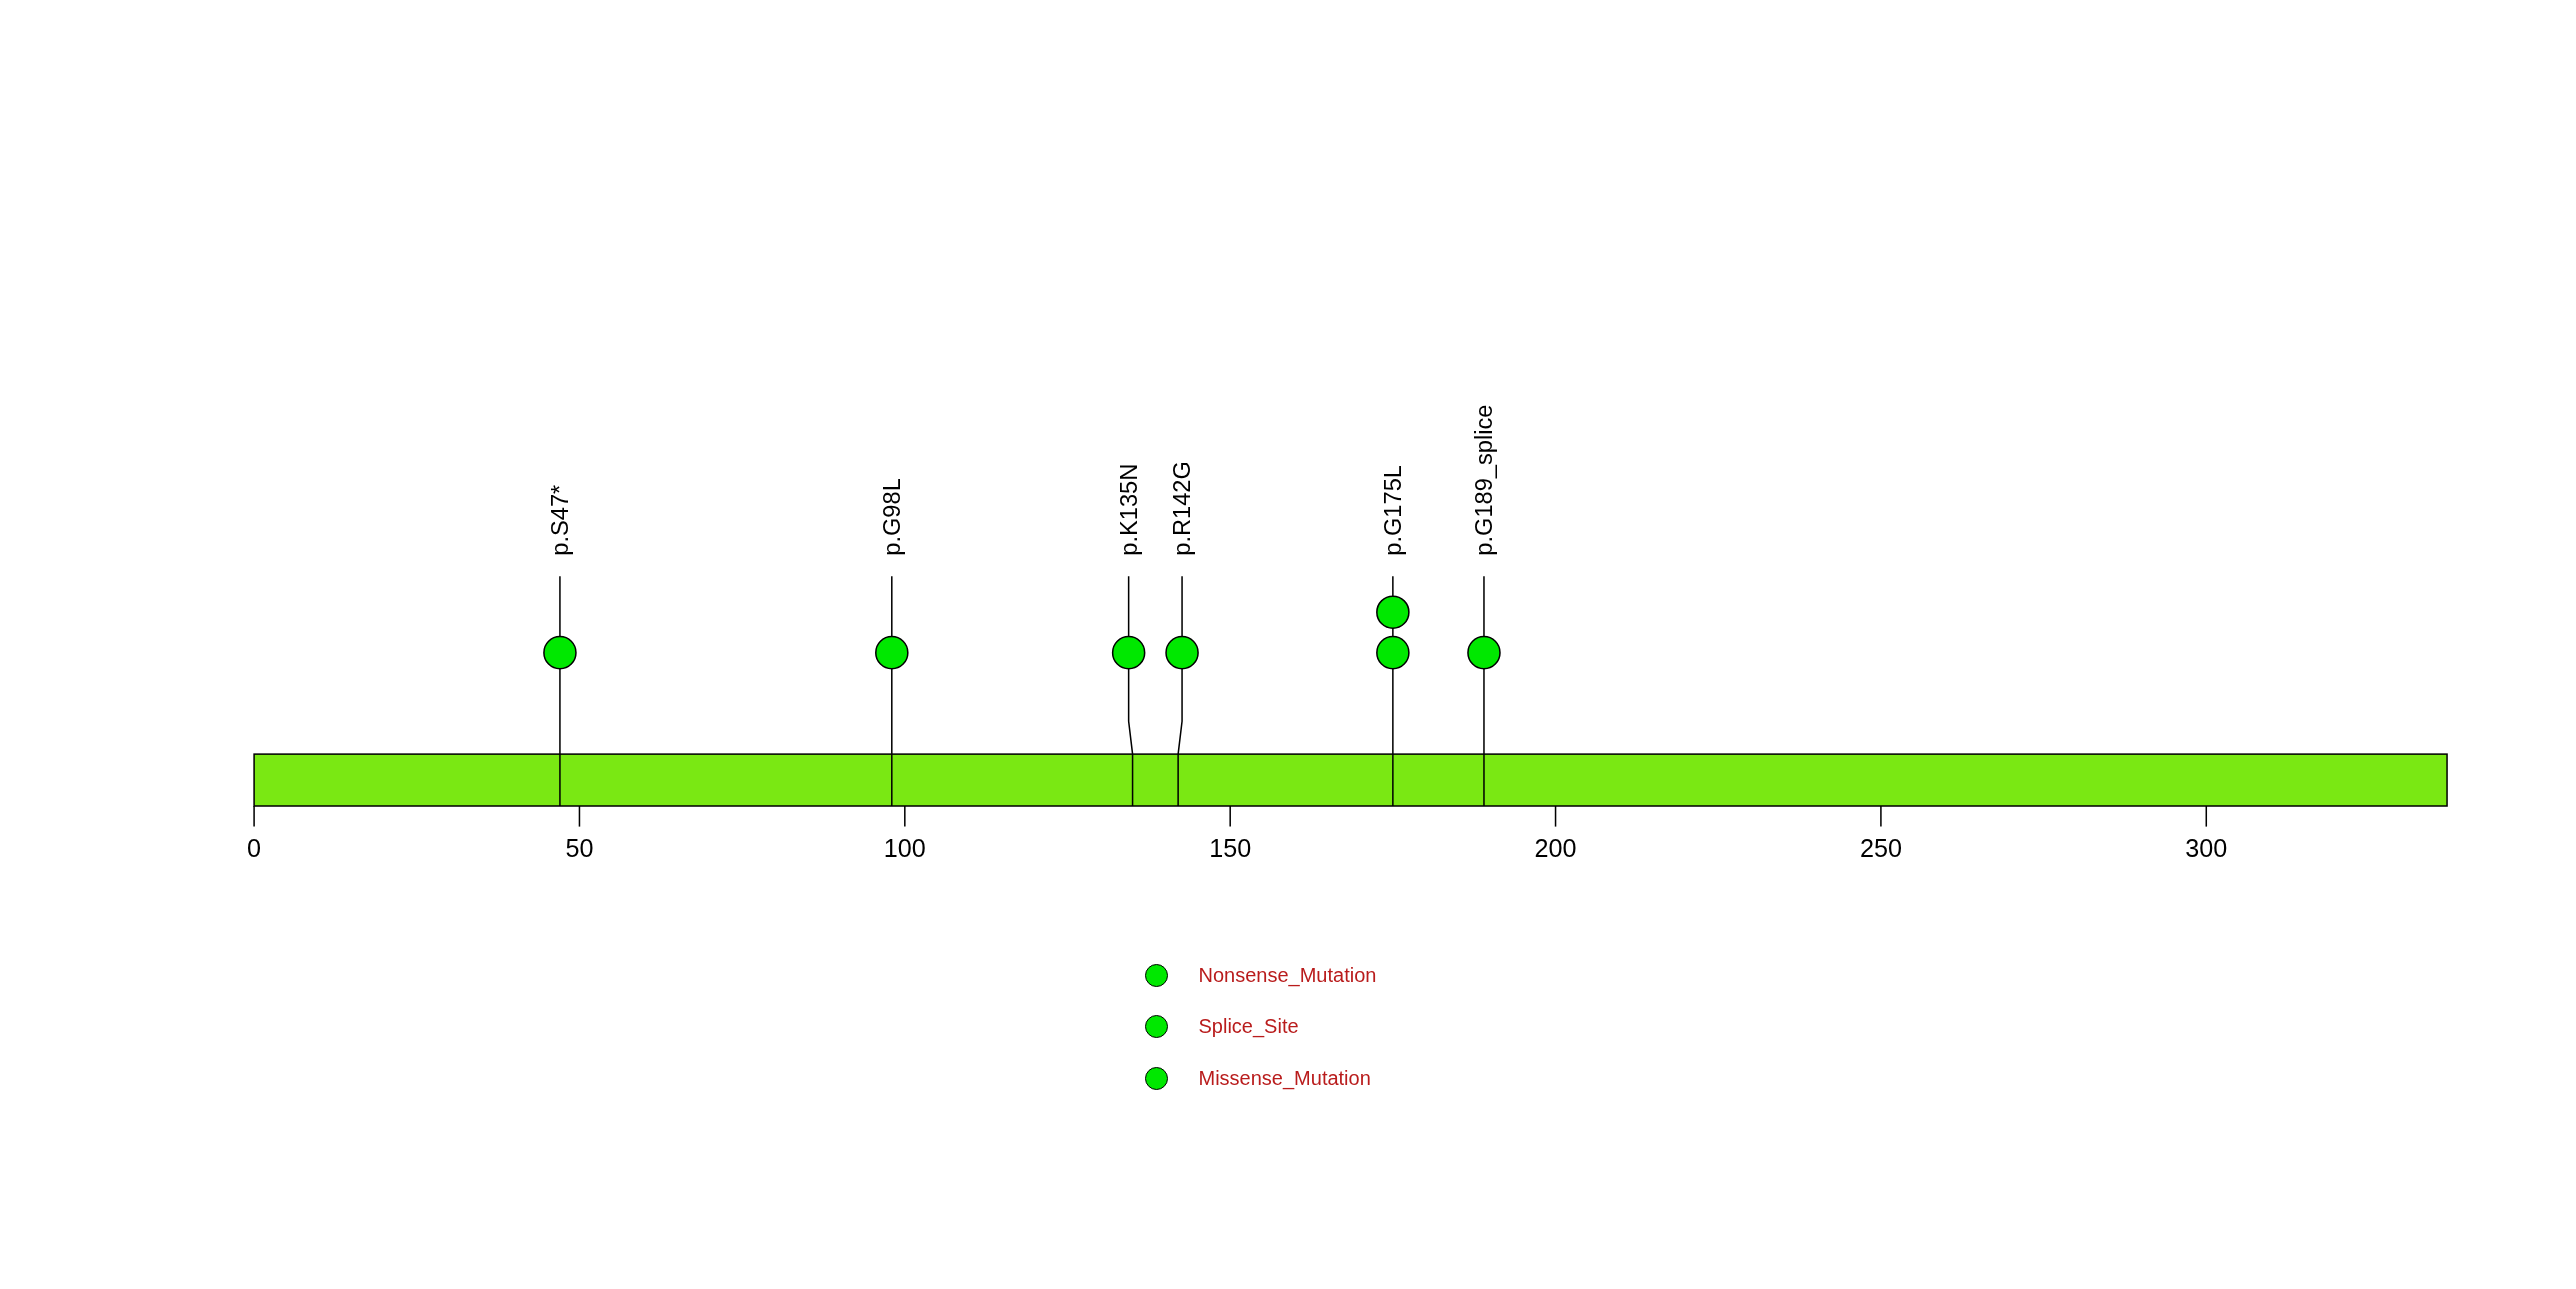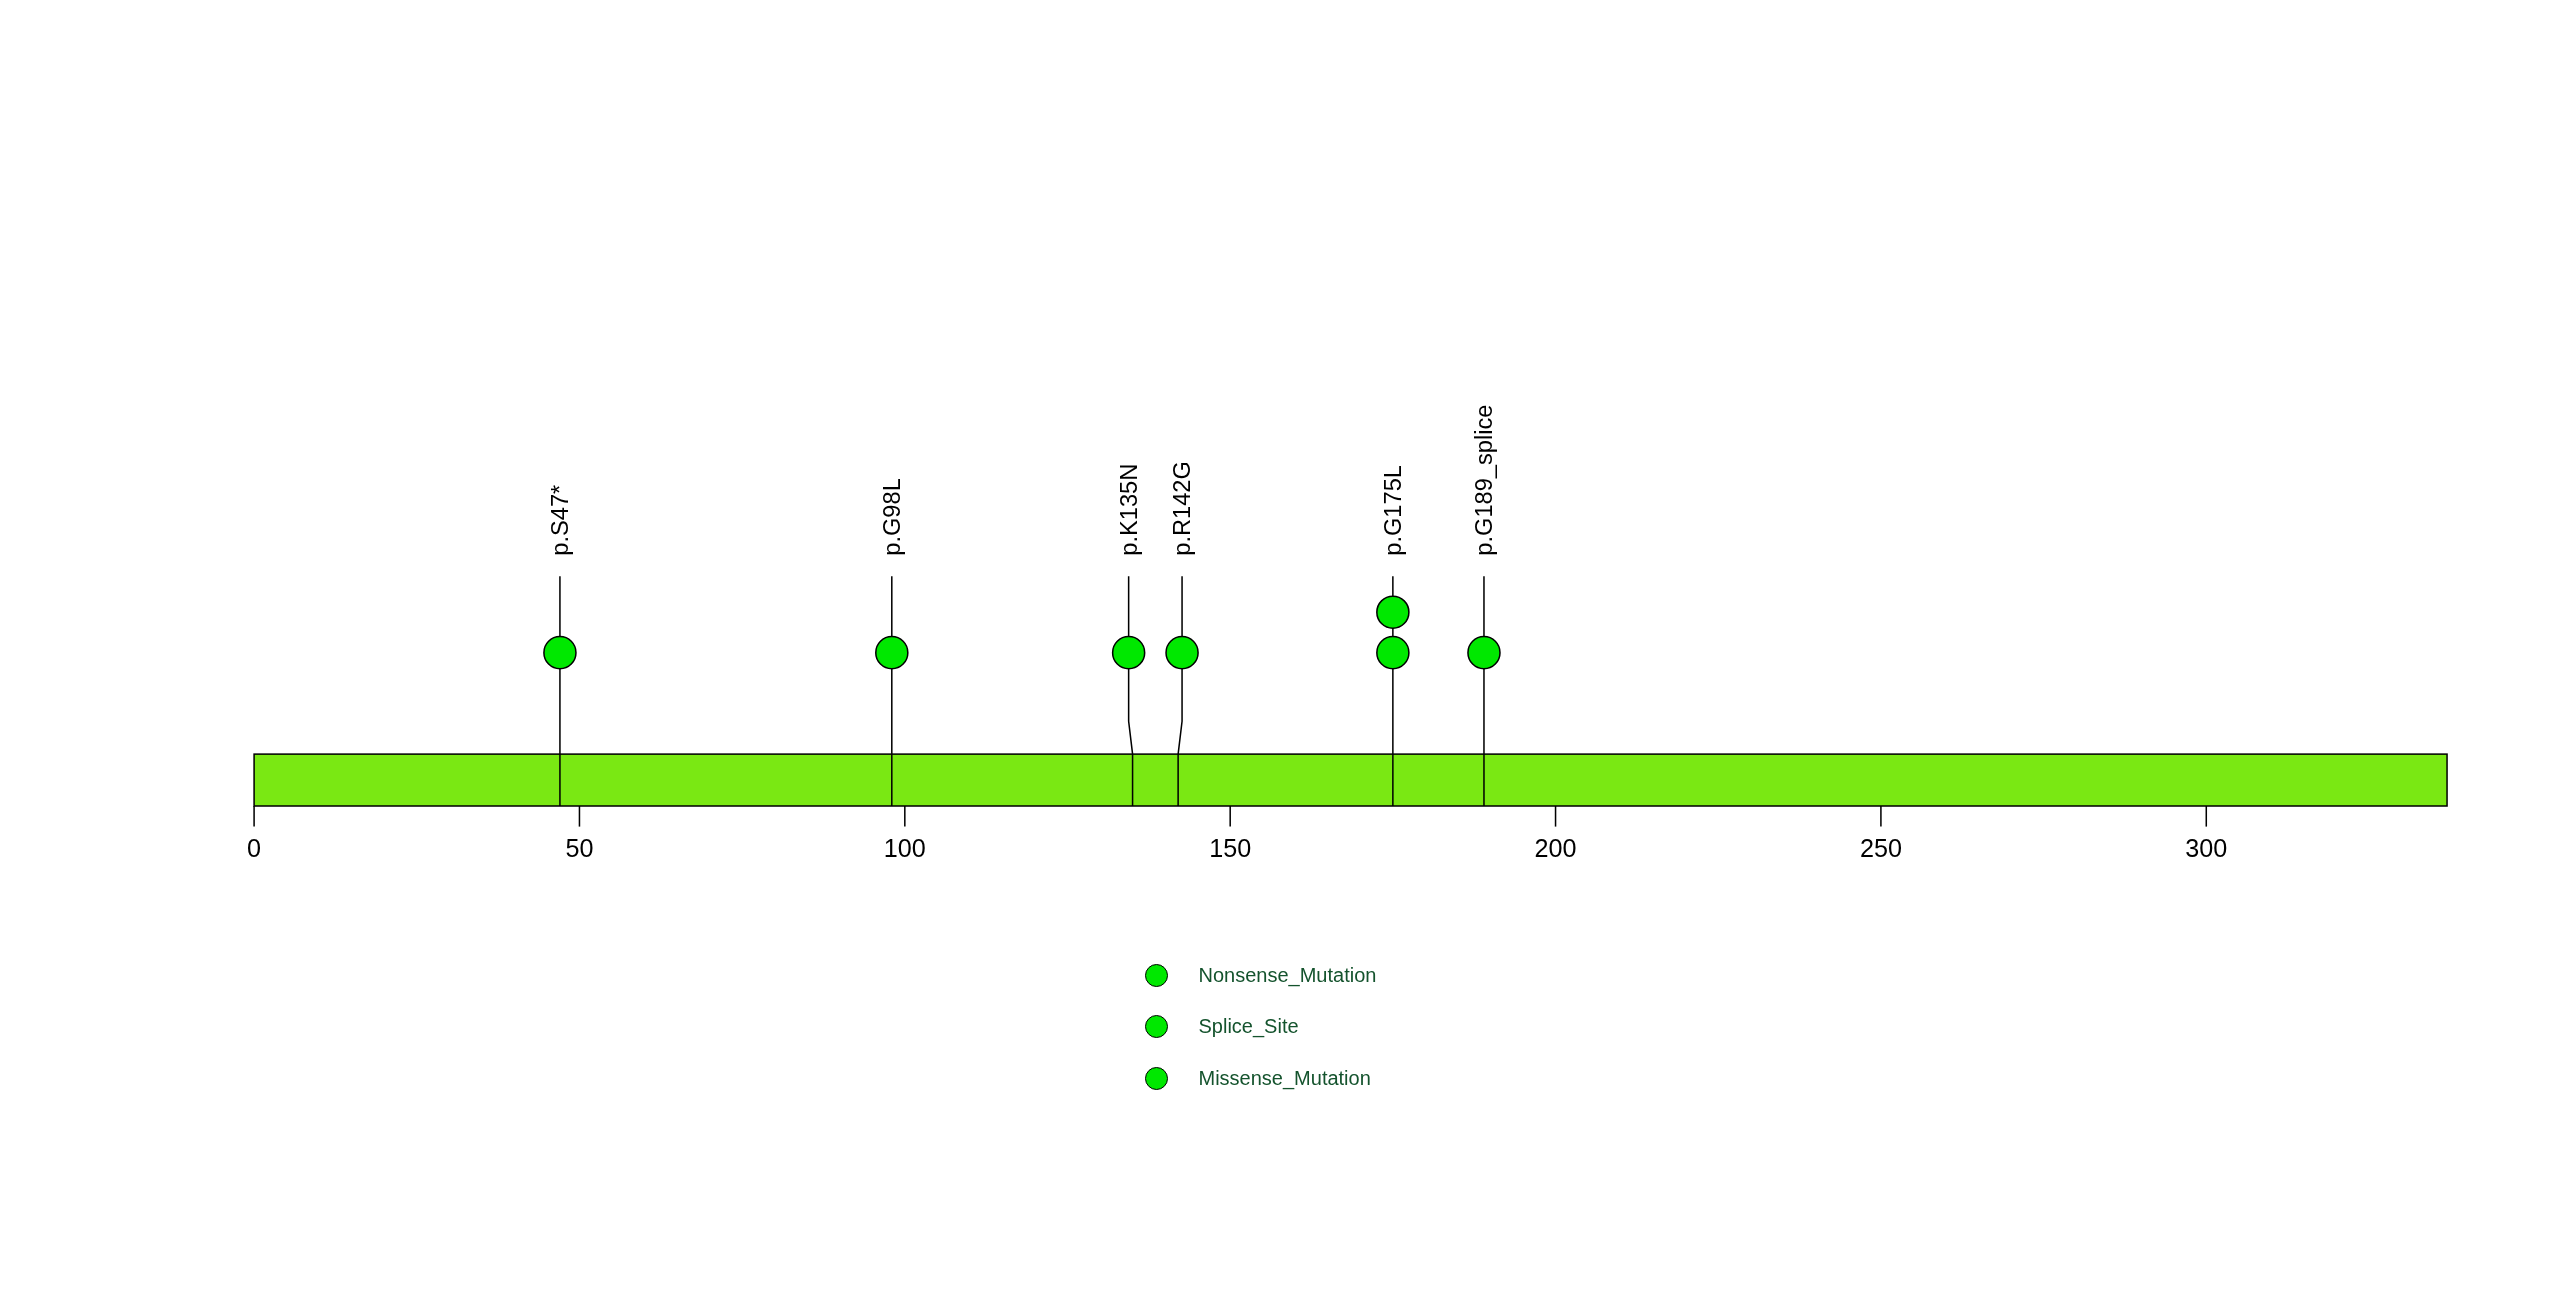--- a/index.html
+++ b/index.html
@@ -37,21 +37,21 @@
     width: 23px;
     height: 23px;
     border-radius: 50%;
     border: 1.5px solid #000000;
     box-sizing: border-box;
     margin-right: 30.5px;
     flex: 0 0 auto;
   }
   .legend-label {
     font-size: 20px;
-    color: #14532d;
+    color: #b91c1c;
     white-space: nowrap;
   }
 </style>
 </head>
 <body>
 
 <div class="canvas">
 
   <svg class="plot-svg" id="plot-svg" viewBox="0 0 3376 1690">
       <rect x="333" y="988" width="2874" height="68" fill="#7AE813" stroke="#000000" stroke-width="2"></rect>

